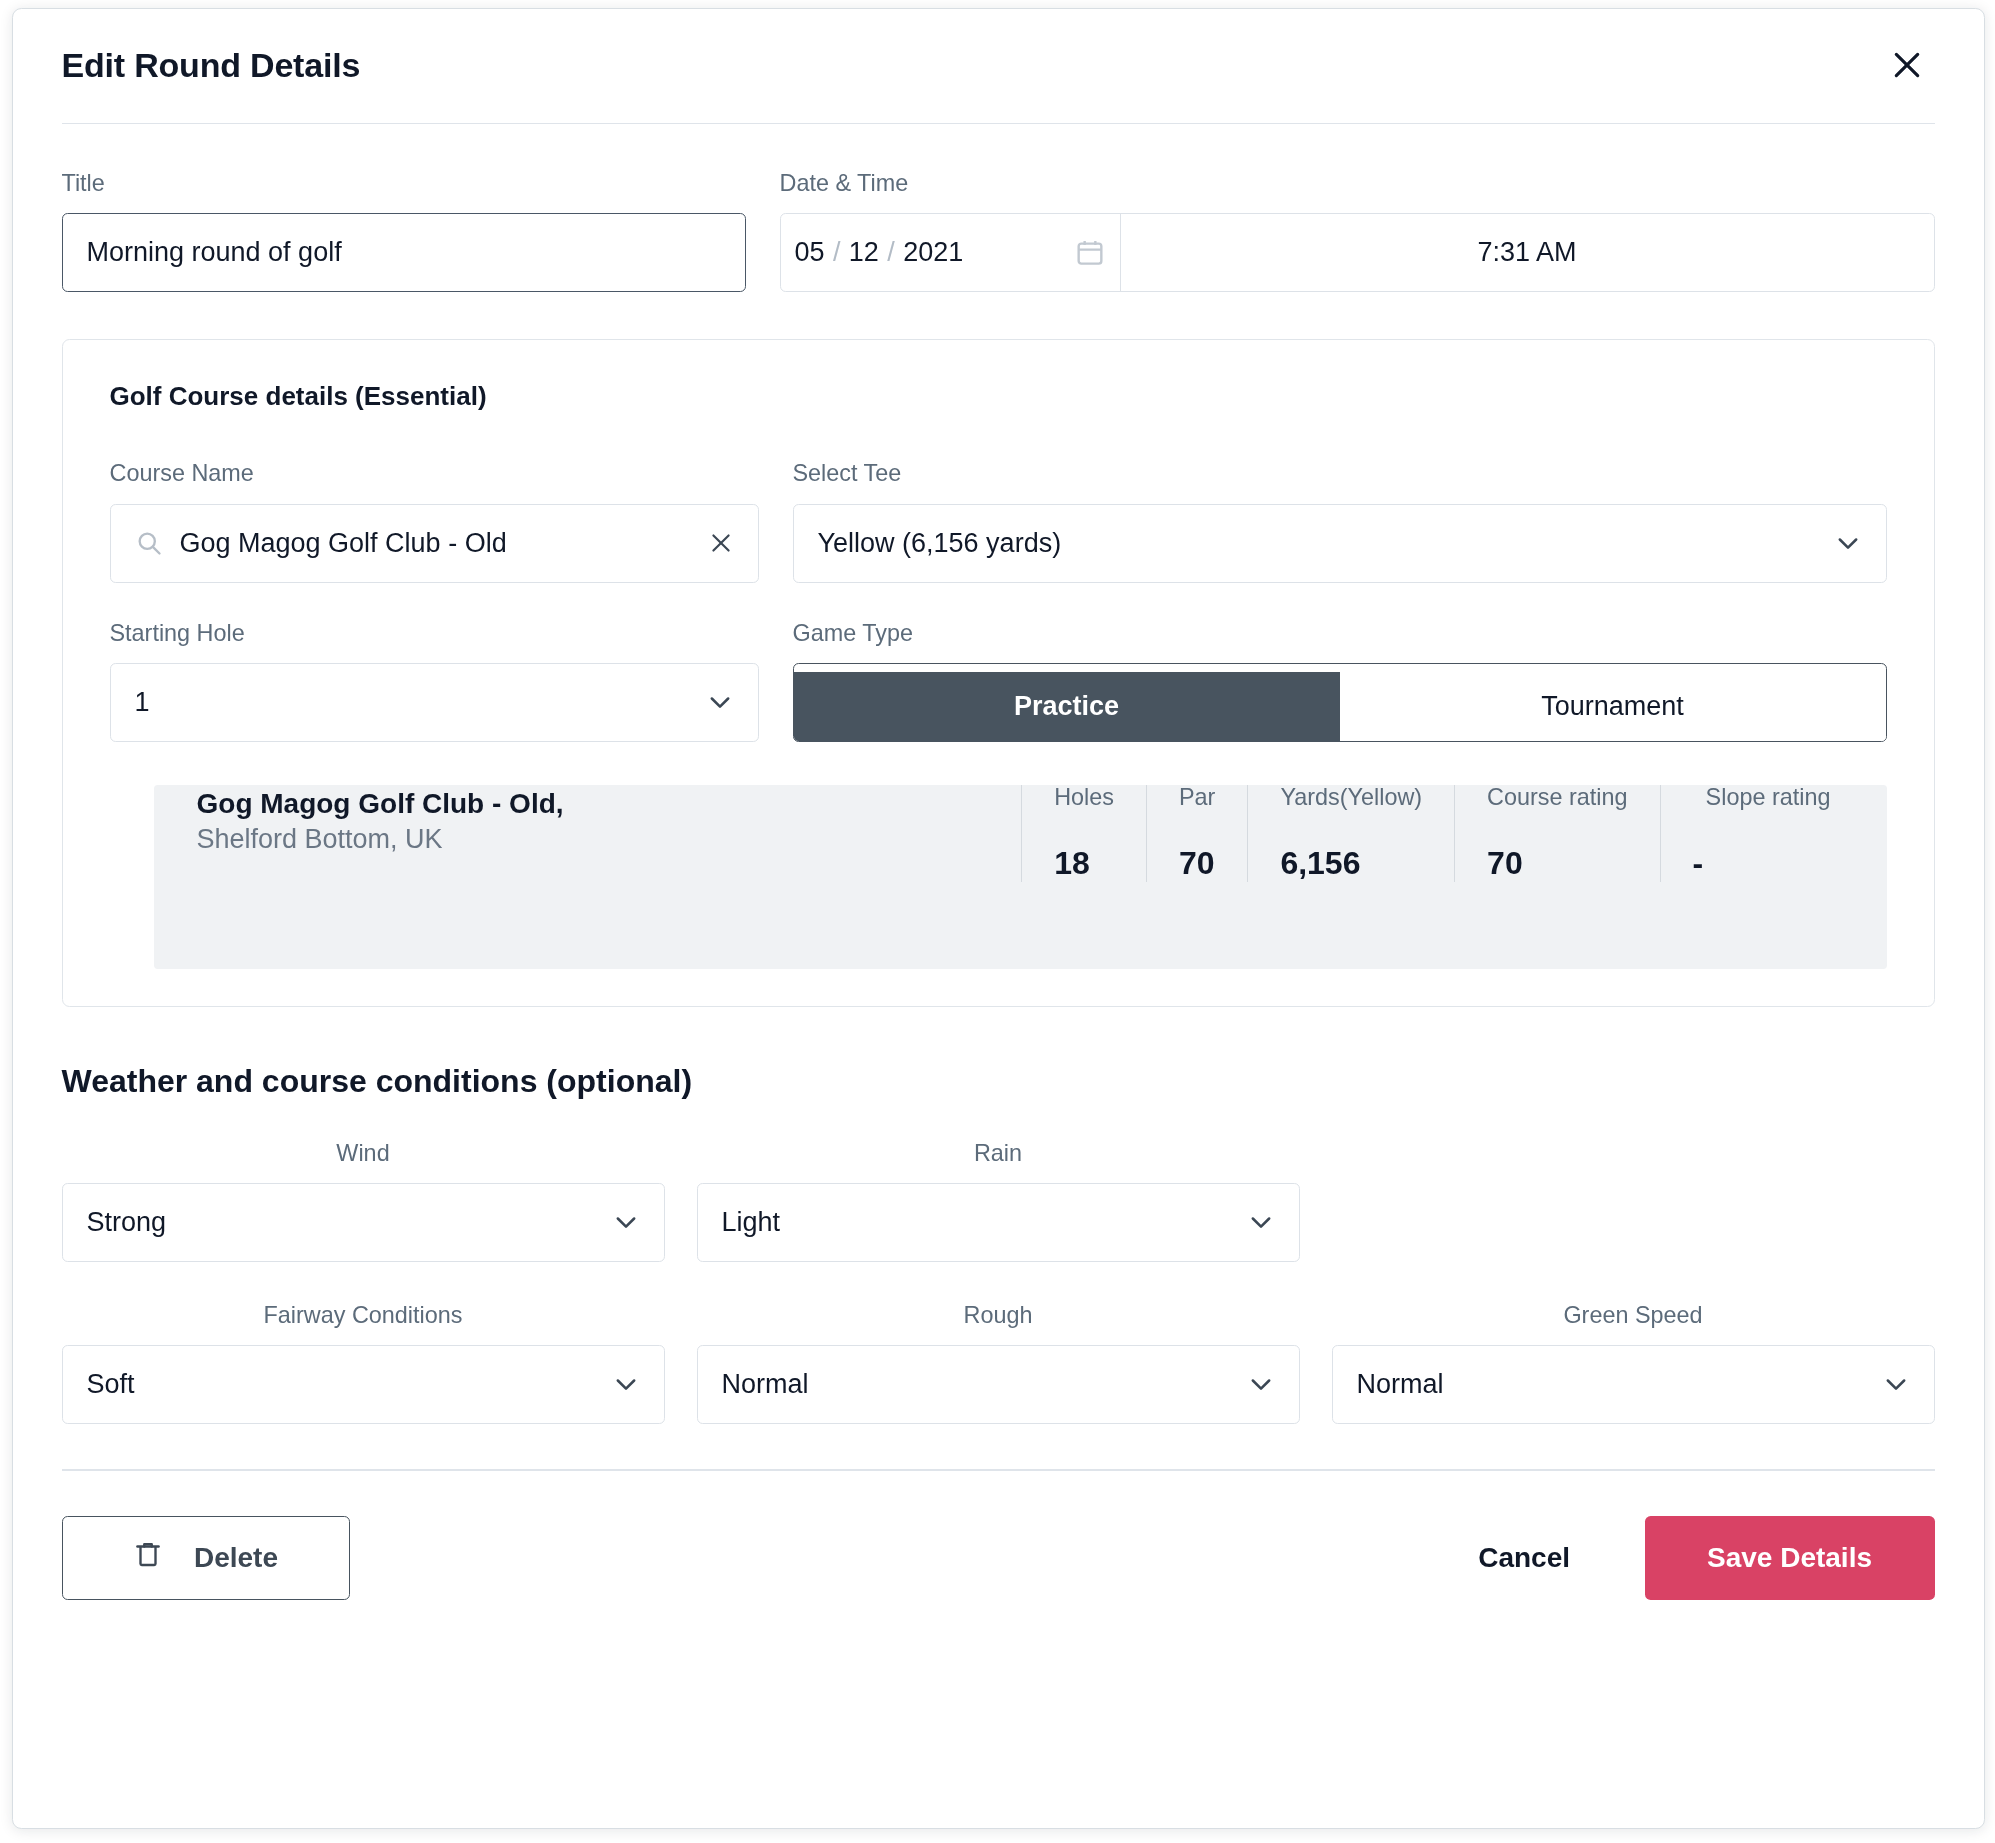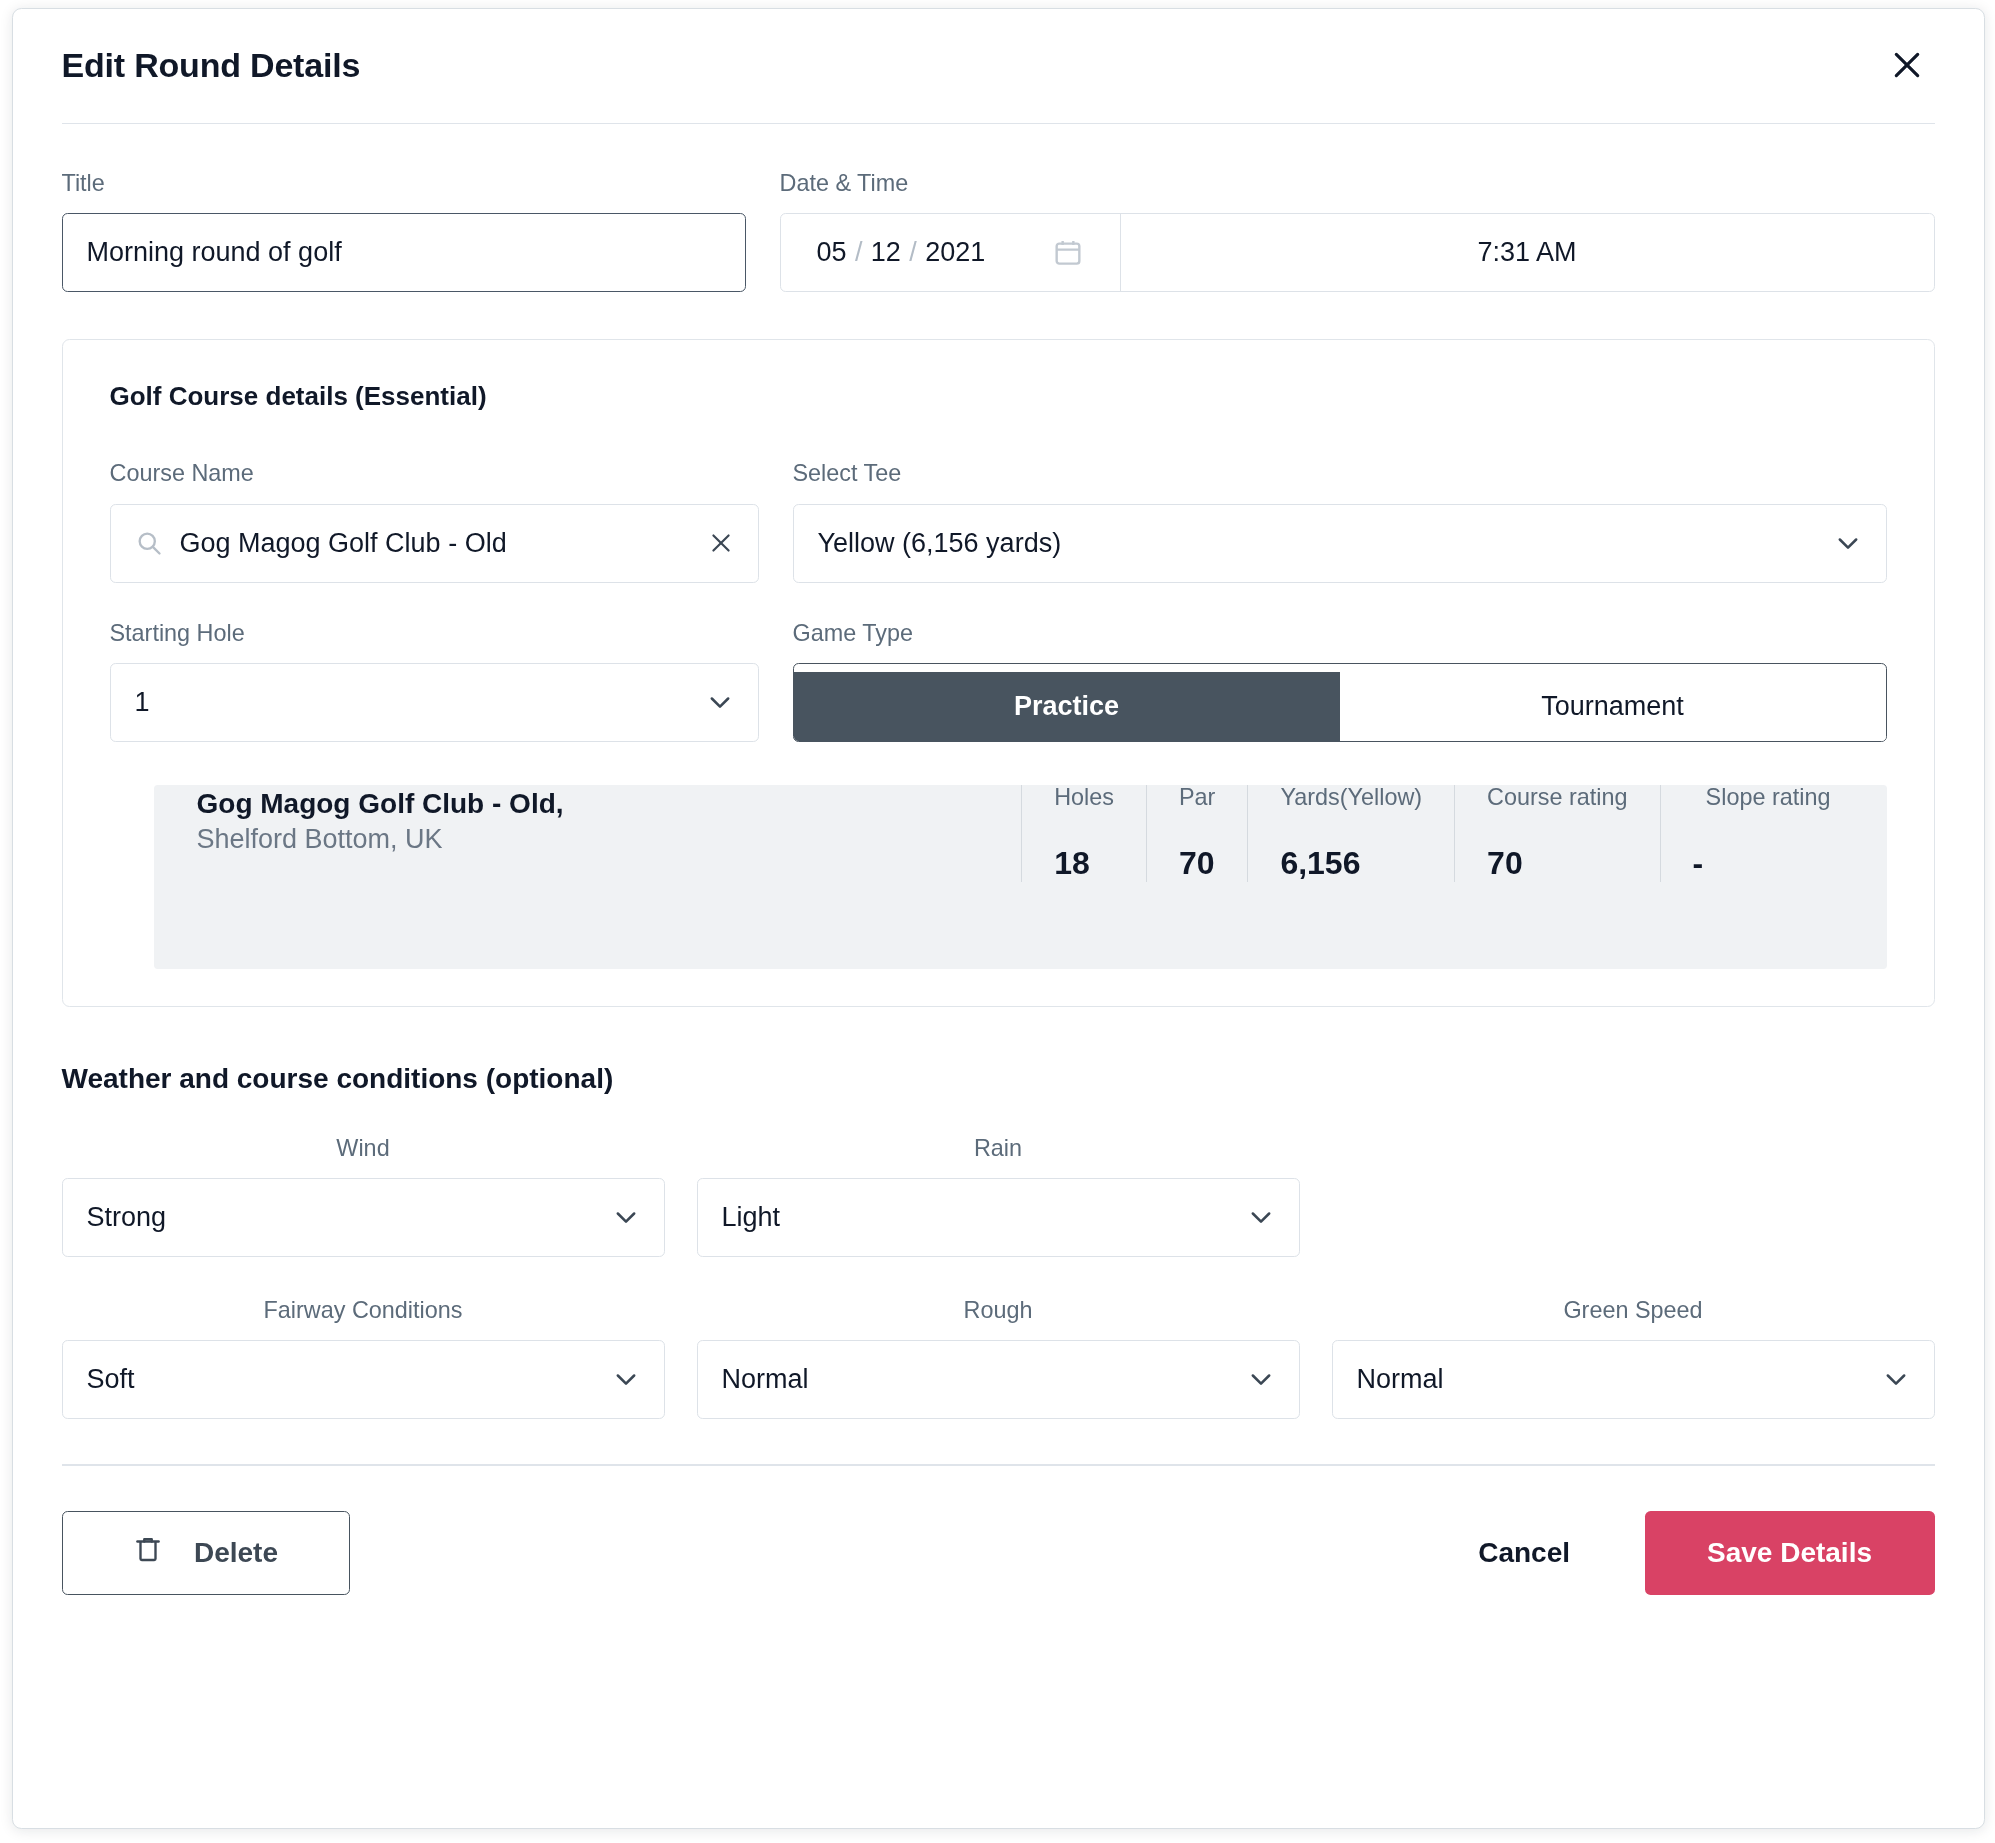--- a/index.html
+++ b/index.html
@@ -104,21 +104,21 @@
     height: 79px;
     border: 0.9px solid #dde2e8;
     border-radius: 5.6px;
     overflow: hidden;
     background: #fff;
   }
   .dt-date {
     flex: 0 0 340px;
     display: flex;
     align-items: center;
-    padding: 0 36px;
+    padding: 0 14px;
     border-right: 0.9px solid #dde2e8;
     font-size: 27px;
     color: #101828;
   }
   .dt-sep { color: #b3bcc6; margin: 0 8.4px; }
   .cal-icon { margin-left: auto; display:flex; align-items:center; }
   .dt-time {
     flex: 1;
     display: flex;
     align-items: center;
@@ -212,21 +212,21 @@
   .stat .v { font-size: 32px; font-weight: bold; color: #101828; line-height: 1.1; text-align:left; }
   .stat.holes { min-width: 120px; }
   .stat.par { min-width: 97px; }
   .stat.yards { min-width: 193px; }
   .stat.crate { min-width: 191px; }
   .stat.srate { min-width: 184px; padding-right: 0; }
 
   
   .weather-heading {
     margin-top: 56px;
-    font-size: 28px;
+    font-size: 32px;
     font-weight: bold;
     color: #101828;
   }
   .w-row {
     display: flex;
     gap: 32px;
     margin-top: 39px;
   }
   .w-cell { width: 604px; text-align: center; }
 

